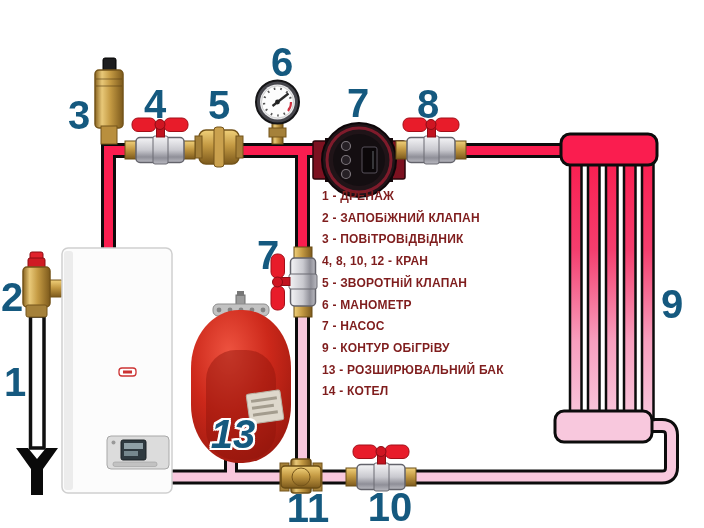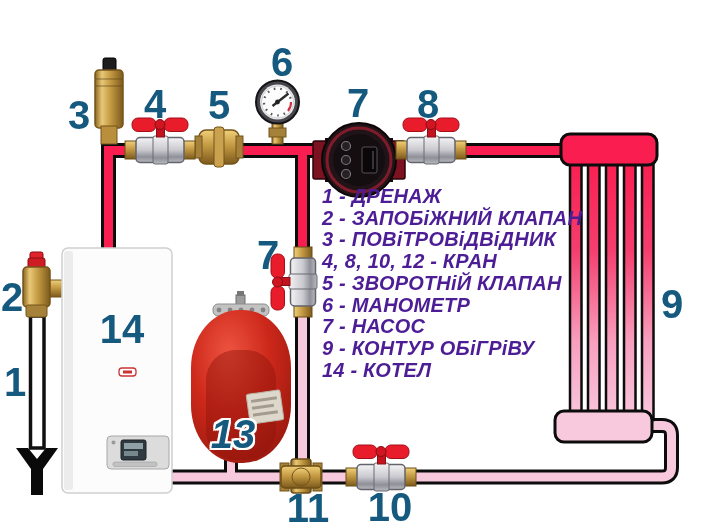--- a/index.html
+++ b/index.html
@@ -4,22 +4,22 @@
 <style>
   html,body{margin:0;padding:0;background:#fff;}
   .canvas{position:relative;width:704px;height:528px;background:#ffffff;overflow:hidden;
           font-family:"Liberation Sans","DejaVu Sans",sans-serif;}
   .layer{position:absolute;left:0;top:0;width:704px;height:528px;}
   .num{position:absolute;transform:translateX(-50%);font-weight:700;font-size:40px;
        color:#15597f;line-height:1;white-space:nowrap;}
   .num.outlined{text-shadow:-2px -2px 0 #fff,2px -2px 0 #fff,-2px 2px 0 #fff,2px 2px 0 #fff,
        -2px 0 0 #fff,2px 0 0 #fff,0 -2px 0 #fff,0 2px 0 #fff;font-style:italic;}
   .legend{position:absolute;left:322px;top:186px;width:260px;}
-  .legend-line{display:block;font-weight:700;font-size:20px;line-height:21.7px;
-       color:#4c1d95;letter-spacing:0.2px;white-space:nowrap;font-style:italic;}
+  .legend-line{display:block;font-weight:700;font-size:12px;line-height:21.7px;
+       color:#7f1d1d;letter-spacing:0.2px;white-space:nowrap;}
 </style>
 </head>
 <body>
 
 <div class="canvas">
 
   <svg class="layer" viewBox="0 0 704 528">
     <defs>
       <linearGradient id="brassV" x1="0" y1="0" x2="1" y2="0">
         <stop offset="0" stop-color="#8a6420"></stop>
@@ -195,27 +195,27 @@
   <span class="num" style="left:155px;top:84px">4</span>
   <span class="num" style="left:219px;top:85px">5</span>
   <span class="num" style="left:282px;top:42px">6</span>
   <span class="num" style="left:358px;top:83px">7</span>
   <span class="num" style="left:428px;top:84px">8</span>
   <span class="num" style="left:672px;top:284px">9</span>
   <span class="num" style="left:390px;top:487px">10</span>
   <span class="num" style="left:308px;top:488px">11</span>
   <span class="num" style="left:268px;top:235px">7</span>
   <span class="num outlined" style="left:233px;top:414px">13</span>
-  <span class="num" style="left:122px;top:309px">14</span>
 
   <div class="legend">
     <span class="legend-line">1 - ДРЕНАЖ</span>
     <span class="legend-line">2 - ЗАПОБіЖНИЙ КЛАПАН</span>
     <span class="legend-line">3 - ПОВіТРОВіДВіДНИК</span>
     <span class="legend-line">4, 8, 10, 12 - КРАН</span>
     <span class="legend-line">5 - ЗВОРОТНіЙ КЛАПАН</span>
     <span class="legend-line">6 - МАНОМЕТР</span>
     <span class="legend-line">7 - НАСОС</span>
     <span class="legend-line">9 - КОНТУР ОБіГРіВУ</span>
+    <span class="legend-line">13 - РОЗШИРЮВАЛЬНИЙ БАК</span>
     <span class="legend-line">14 - КОТЕЛ</span>
   </div>
 
 </div>
 
 </body></html>

